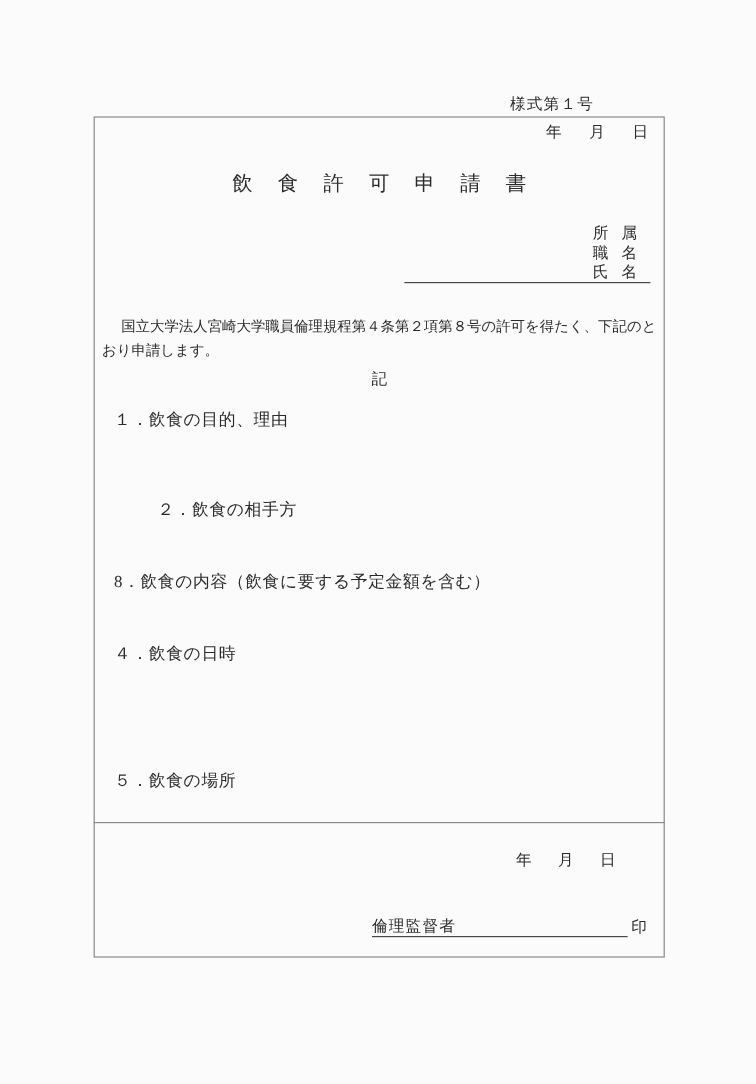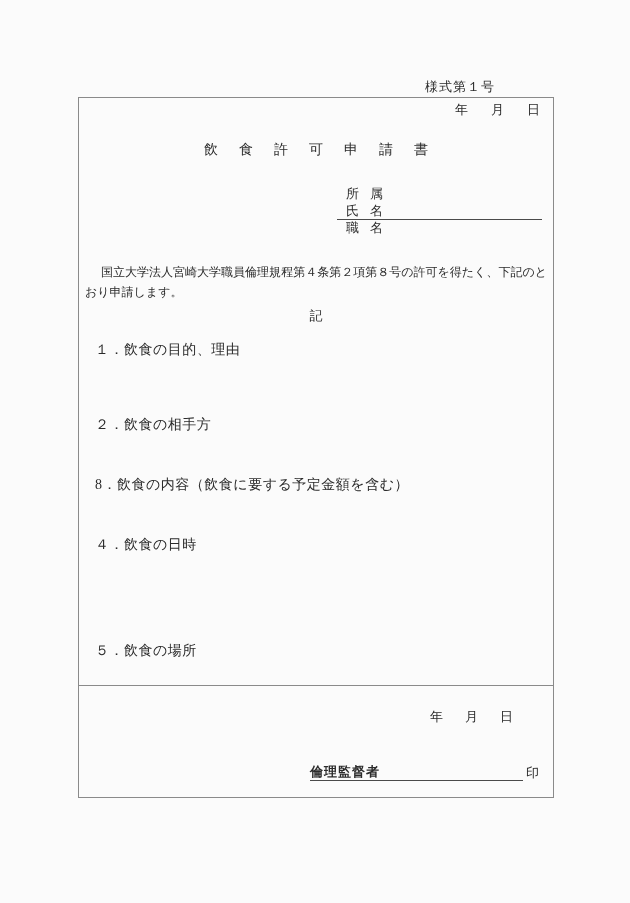--- a/index.html
+++ b/index.html
@@ -35,29 +35,30 @@
     display: flex;
     gap: 23px;
     font-size: 13px;
   }
   .date-row.top { left: 376px; top: 3px; }
   .date-row.approval-date { left: 351px; top: 610px; gap: 22px; }
   .doc-title {
     position: absolute;
     top: 43px; left: 0; right: 0;
     text-align: center;
-    font-size: 14px;
+    font-size: 17px;
     letter-spacing: 21px;
     padding-left: 21px;
     white-space: nowrap;
   }
   .applicant {
     position: absolute;
     left: 258px; top: 88px;
     width: 205px;
+    text-align: right;
   }
   .app-row {
     height: 16.5px;
     line-height: 16.5px;
     padding-left: 9px;
     font-size: 13px;
   }
   .app-row .app-label { letter-spacing: 0.85em; }
   .app-row.name-row { border-bottom: 1px solid #4a4a4a; height: 17px; }
   .body-paragraph {
@@ -75,21 +76,21 @@
     font-size: 13px;
   }
   .form-item {
     position: absolute;
     left: 16px;
     font-size: 14px;
     letter-spacing: 0.5px;
     white-space: nowrap;
   }
   .item-0 { top: 243px; }
-  .item-1 { top: 318px; }
+  .item-1 { top: 318px; margin-left: 36px; }
   .item-2 { top: 378px; }
   .item-3 { top: 438px; }
   .item-4 { top: 512px; margin-top: 32px; }
   .divider {
     position: absolute;
     top: 587px; left: -1px; right: -1px;
     border-top: 1px solid #8a8a8a;
   }
   .approval-statement {
     position: absolute;
@@ -104,21 +105,20 @@
     align-items: flex-end;
     font-size: 13px;
   }
   .supervisor-line {
     display: inline-block;
     width: 213px;
     height: 17px;
     line-height: 15px;
     border-bottom: 1px solid #4a4a4a;
     letter-spacing: 1px;
-    font-weight: bold;
   }
   .seal-label { margin-left: 3px; line-height: 17px; }
 </style>
 </head>
 <body>
 
 <div class="page">
 
   <div class="form-label">様式第１号</div>
 
@@ -129,25 +129,25 @@
       <span>月</span>
       <span>日</span>
     </div>
 
     <div class="doc-title">飲食許可申請書</div>
 
     <div class="applicant">
       <div class="app-row">
         <span class="app-label">所属</span>
       </div>
+      <div class="app-row">
+        <span class="app-label">職名</span>
+      </div>
       <div class="app-row name-row">
         <span class="app-label">氏名</span>
-      </div>
-      <div class="app-row">
-        <span class="app-label">職名</span>
       </div>
     </div>
 
     <div class="body-paragraph">国立大学法人宮崎大学職員倫理規程第４条第２項第８号の許可を得たく、下記のとおり申請します。</div>
 
     <div class="record-heading">記</div>
 
     <div class="form-item item-0">１．飲食の目的、理由</div>
     <div class="form-item item-1">２．飲食の相手方</div>
     <div class="form-item item-2">8．飲食の内容（飲食に要する予定金額を含む）</div>

